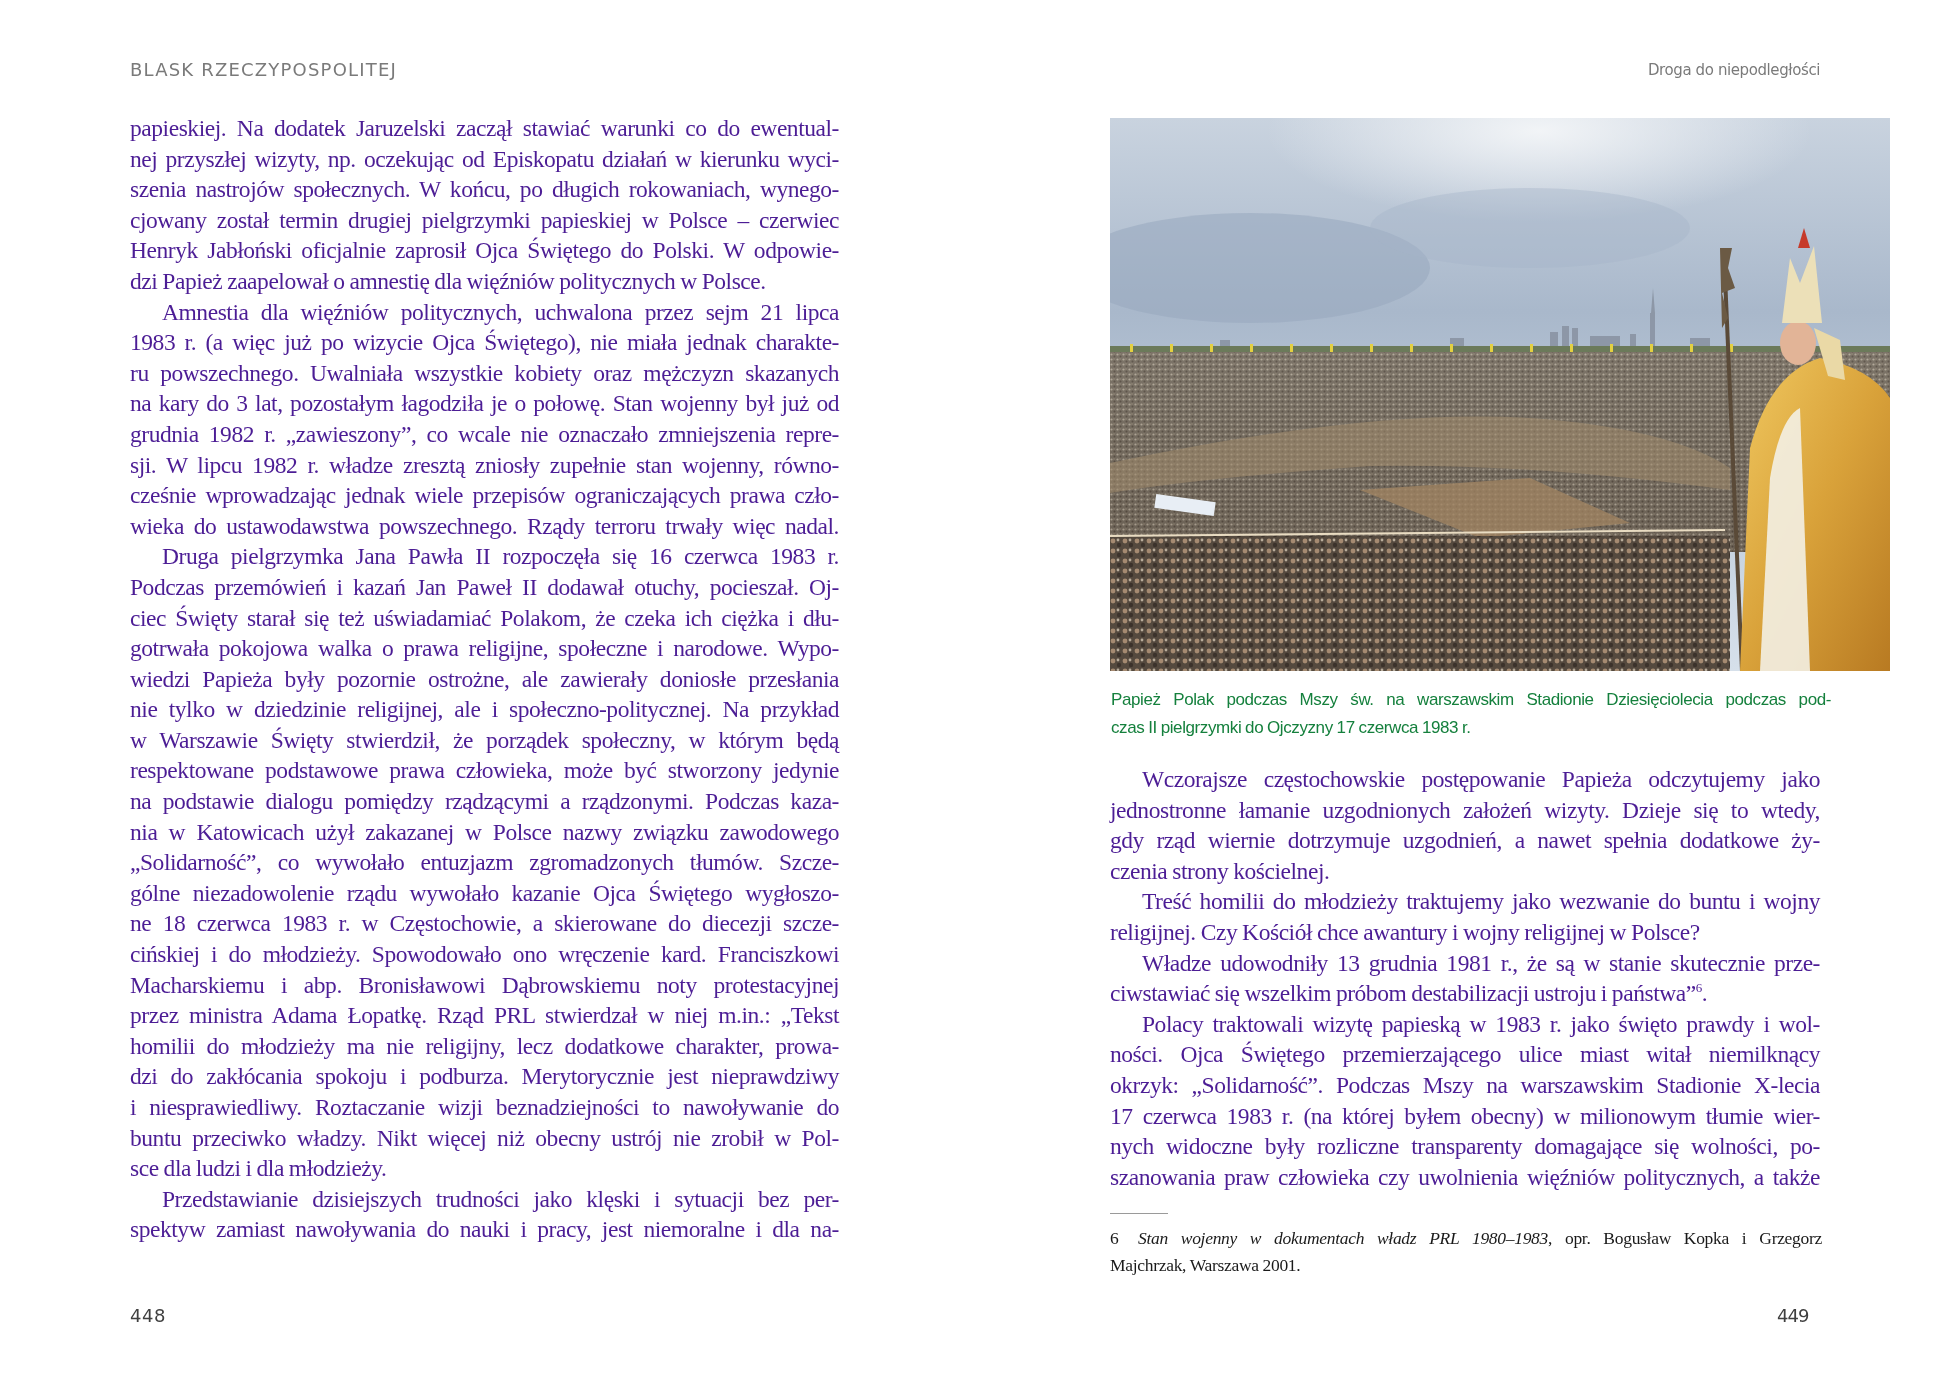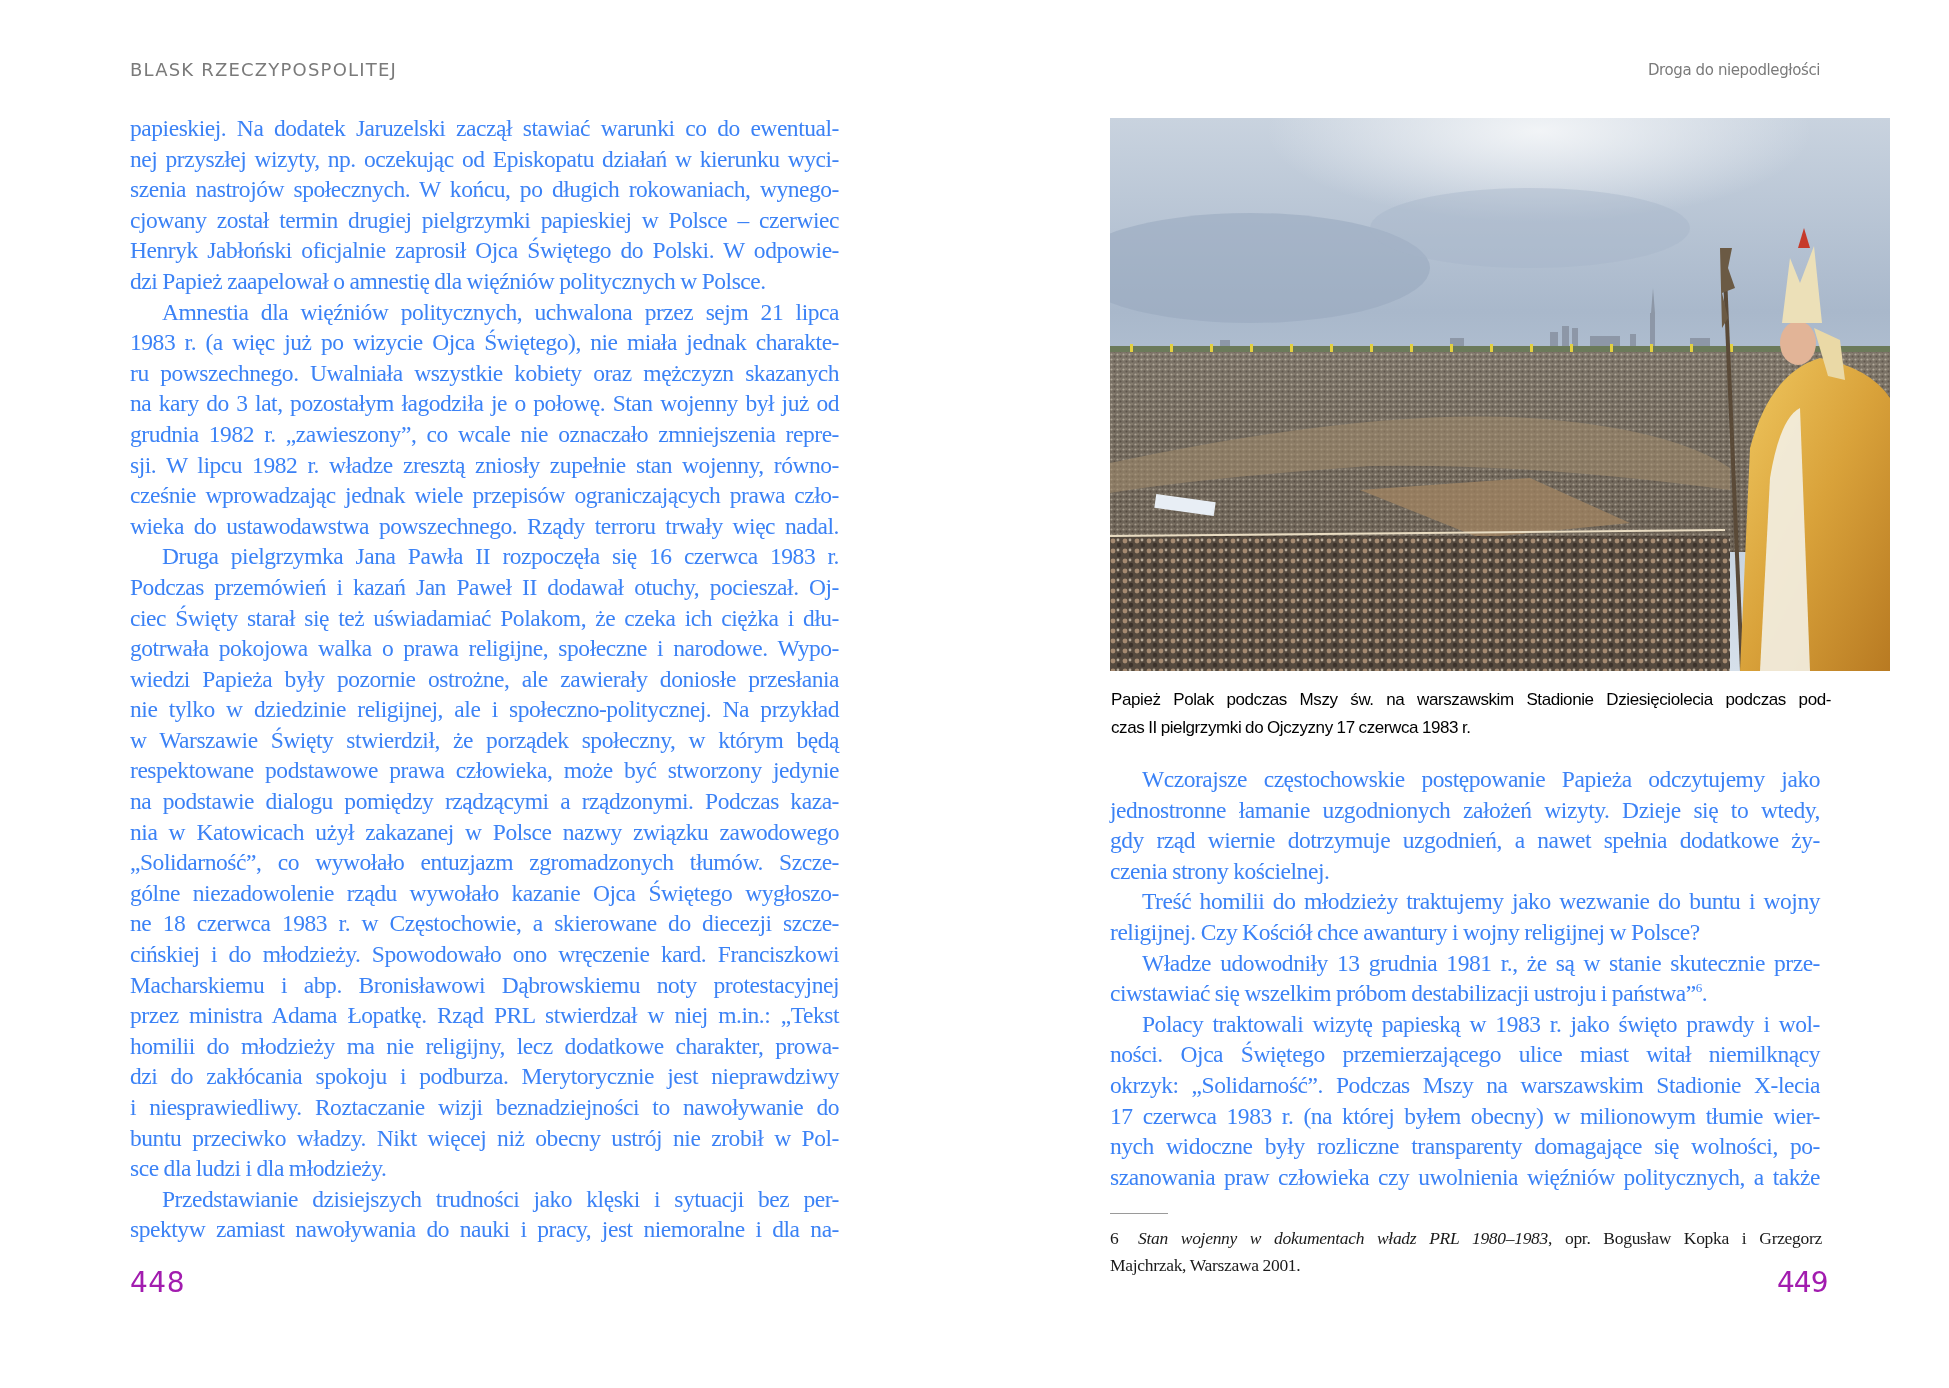--- a/index.html
+++ b/index.html
@@ -7,57 +7,57 @@
   .running-head {
     position: absolute; top: 58px;
     font-family: "DejaVu Sans", sans-serif; color: #7a7a7a;
     font-size: 19px; line-height: 24px;
   }
   .running-head.left { left: 130px; letter-spacing: 1.2px; font-size: 18px; }
   .running-head.right { right: 129px; text-align: left; font-size: 15px; letter-spacing: -0.4px; }
   .column {
     position: absolute; width: 709px;
     font-family: "Liberation Serif", "DejaVu Serif", serif;
-    font-size: 23.5px; color: #3b82f6;
+    font-size: 23.5px; color: #4c1d95;
   }
   .column.left { left: 130px; top: 113px; }
   .column.right { left: 1110px; top: 764px; width: 710px; }
   .line {
     display: block; height: 30.6px; line-height: 30.6px;
     white-space: nowrap; overflow: visible;
     text-align: justify; text-align-last: justify;
     letter-spacing: -0.45px; word-spacing: -0.5px;
   }
   .line.last { text-align-last: left; }
   .line.indent { padding-left: 32px; }
   sup.fnref { font-size: 13px; line-height: 0; vertical-align: 9px; }
   .photo {
     position: absolute; left: 1110px; top: 118px; width: 780px; height: 553px;
     overflow: hidden; background: #b8c6d6;
   }
   .photo svg { display: block; width: 100%; height: 100%; }
   .caption {
     position: absolute; left: 1111px; top: 686px; width: 720px;
     font-family: "Liberation Sans", "DejaVu Sans", sans-serif;
-    font-size: 17px; line-height: 28px; color: #000000;
+    font-size: 17px; line-height: 28px; color: #15803d;
     letter-spacing: -0.3px;
   }
   .caption .line { height: 28px; line-height: 28px; letter-spacing: -0.4px; word-spacing: -0.5px; }
   .fn-rule { position: absolute; left: 1110px; top: 1213px; width: 58px; height: 1px; background: #9a9a9a; }
   .footnote {
     position: absolute; left: 1110px; top: 1225px; width: 712px;
     font-family: "Liberation Serif", "DejaVu Serif", serif;
     font-size: 17.5px; line-height: 27px; color: #1a1a1a;
   }
   .footnote .line { height: 27px; line-height: 27px; letter-spacing: -0.3px; word-spacing: -0.3px; }
   .footnote .num { display: inline-block; width: 28px; }
   .footnote em { font-style: italic; margin-top: 14px; }
   .folio {
-    position: absolute; top: 1266px;
-    font-family: "DejaVu Sans", sans-serif; font-size: 28px; color: #a21caf;
+    position: absolute; top: 1305px;
+    font-family: "DejaVu Sans", sans-serif; font-size: 18px; color: #404040;
     letter-spacing: 0.5px;
   }
   .folio.left { left: 130px; }
   .folio.right { left: 1777px; letter-spacing: -1px; }
 </style>
 </head>
 <body>
 
 <div class="running-head left">BLASK RZECZYPOSPOLITEJ</div>
 

